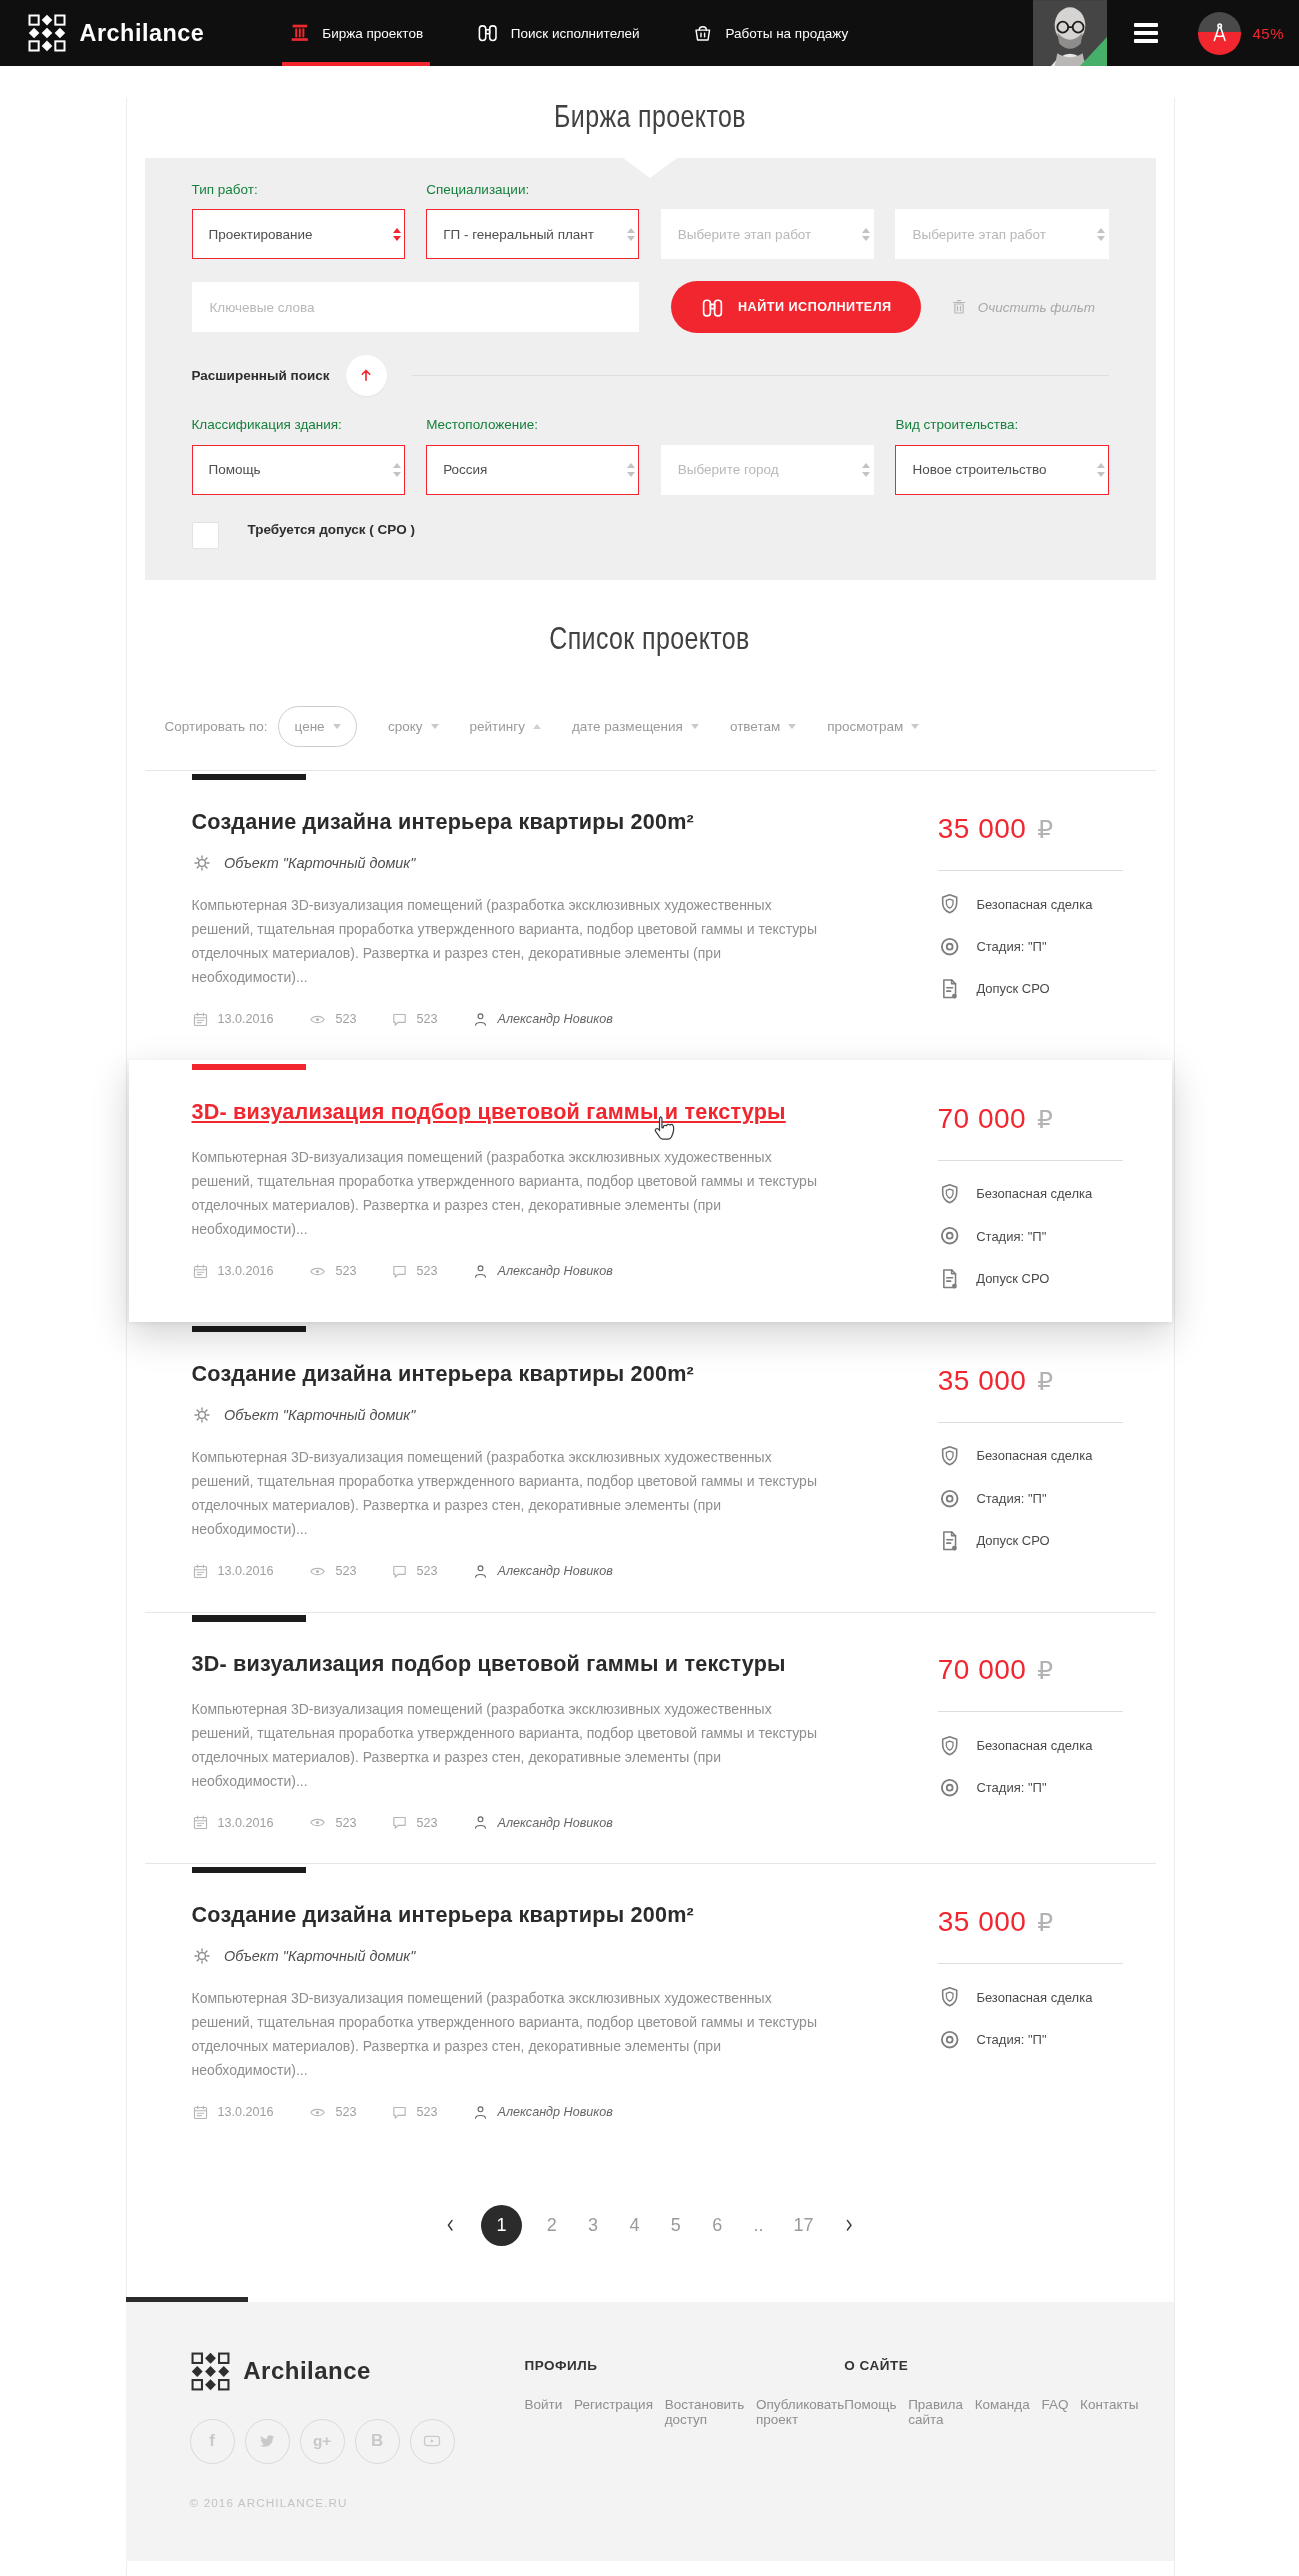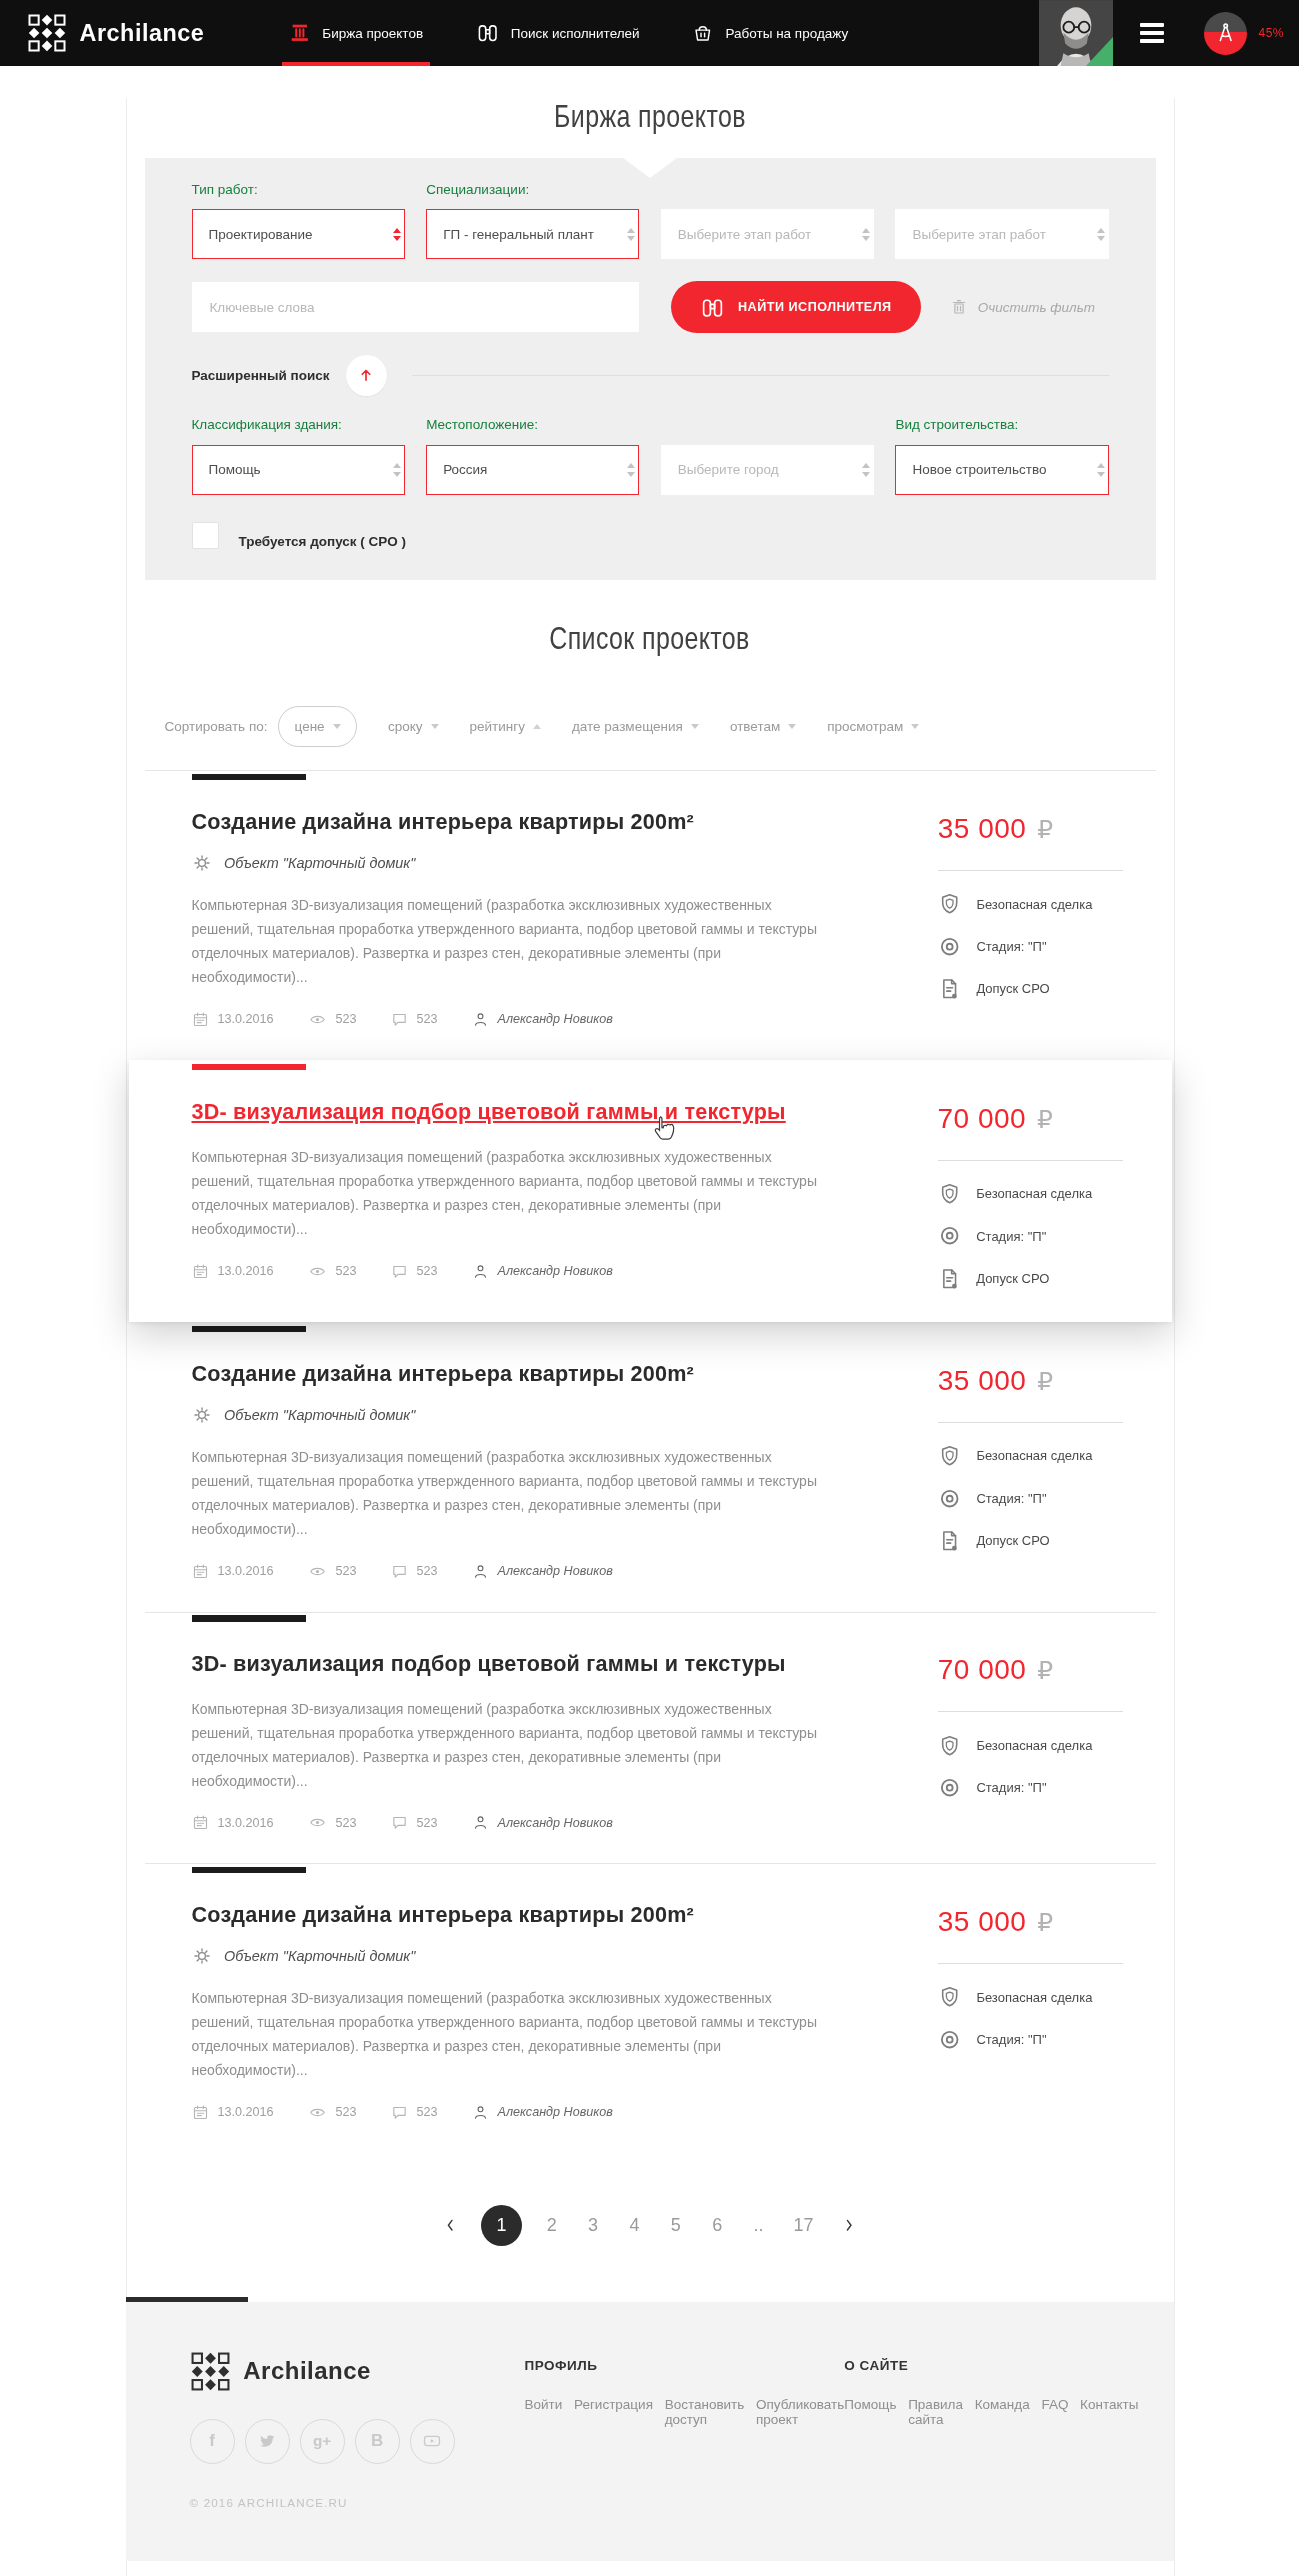--- a/index.html
+++ b/index.html
@@ -14,21 +14,21 @@
   .nav-item { display:flex; align-items:center; gap:11.7px; color:#fff; font-size:13.5px; padding:0 1.8px; margin-right:49px; position:relative; height:100%; cursor:pointer; }
   .nav-item .icon { color:#fff; }
   .nav-item.active .icon { color:var(--accent); }
   .nav-item.active::after { content:""; position:absolute; left:-5.4px; right:-5.4px; bottom:0; height:4.5px; background:var(--accent); }
   .header-right { position:absolute; right:0; top:0; height:66px; display:flex; align-items:center; }
   .avatar { width:74px; height:66px; overflow:hidden; flex-shrink:0; cursor:pointer; }
   .hamburger { margin-left:27px; width:23.4px; display:flex; flex-direction:column; gap:4.5px; cursor:pointer; }
   .hamburger i { display:block; height:3.6px; background:#fff; border-radius:0.9px; }
   .progress-badge { margin-left:40px; width:43px; height:43px; border-radius:50%; overflow:hidden; background:linear-gradient(#4a4a4a 0 46%, var(--accent) 46% 100%); display:flex; align-items:center; justify-content:center; cursor:pointer; }
   .progress-badge .icon { color:#fff; }
-  .progress-text { color:var(--accent); font-size:12px; margin:0 16px 0 11.7px; letter-spacing:0.5px;text-align:right; }
+  .progress-text { color:var(--accent); font-size:15px; margin:0 16px 0 11.7px; letter-spacing:0.5px;text-align:right; }
 
   
   :root { --accent:#f1262e; }
   .page-column { width:1049px; margin:0 auto; background:#fff; border-left:0.9px solid #ececec; border-right:0.9px solid #ececec; padding-bottom:27px; }
 
   .big-title { text-align:center; margin-top:32px; }
   .big-title span { display:inline-block; font-size:32px; font-weight:400; color:#414141; transform:scaleX(.78); letter-spacing:0.5px; }
 
   
   .filter-panel { width:1011px; margin:23.4px auto 0; background:#f0efef; position:relative; padding:23.4px 47px 31px; }
@@ -52,21 +52,21 @@
   .clear-filter { margin-left:29px; display:flex; align-items:center; gap:10px; color:#a8a8a8; font-size:13.5px; font-style:italic; cursor:pointer; }
   .clear-filter .icon { color:#b5b5b5; }
 
   .advanced-row { margin-top:21.6px; display:flex; align-items:center; }
   .advanced-label { font-size:13.5px; font-weight:700; color:#2e2e2e; }
   .advanced-toggle { margin-left:16px; width:41px; height:41px; background:#fff; border-radius:50%; display:flex; align-items:center; justify-content:center; cursor:pointer; box-shadow:0 0.9px 1.8px rgba(0,0,0,.05); }
   .advanced-toggle .icon { color:var(--accent); }
   .advanced-divider { flex:1; height:0.9px; background:#dedede; margin-left:25px; }
 
   .labels-row2 { margin-top:21.6px; margin-bottom:11.7px; }
-  .sro-row { margin-top:27px; display:flex; align-items:flex-end; gap:20px; }
+  .sro-row { margin-top:27px; display:flex; align-items:flex-start; gap:29px; }
   .sro-checkbox { width:27px; height:27px; appearance:none; -webkit-appearance:none; background:#fff; border:0.9px solid #e2e2e2; border-radius:1.8px; cursor:pointer; }
   .sro-label { font-size:13.5px; font-weight:700; color:#2e2e2e; }
 
   
   .sort-bar { width:1011px; margin:49px auto 0; display:flex; align-items:center; padding-left:20px; color:#9a9a9a; font-size:13.5px; }
   .sort-option { display:flex; align-items:center; gap:8px; margin-left:31px; cursor:pointer; }
   .sort-option.active { border:0.9px solid #cdcdcd; border-radius:21px; height:41px; padding:0 15.3px; margin-left:10.8px; }
   .tri { width:0; height:0; border-left:4.5px solid transparent; border-right:4.5px solid transparent; }
   .tri.down { border-top:5.4px solid #c9c9c9; }
   .tri.up { border-bottom:5.4px solid #d2d2d2; }

